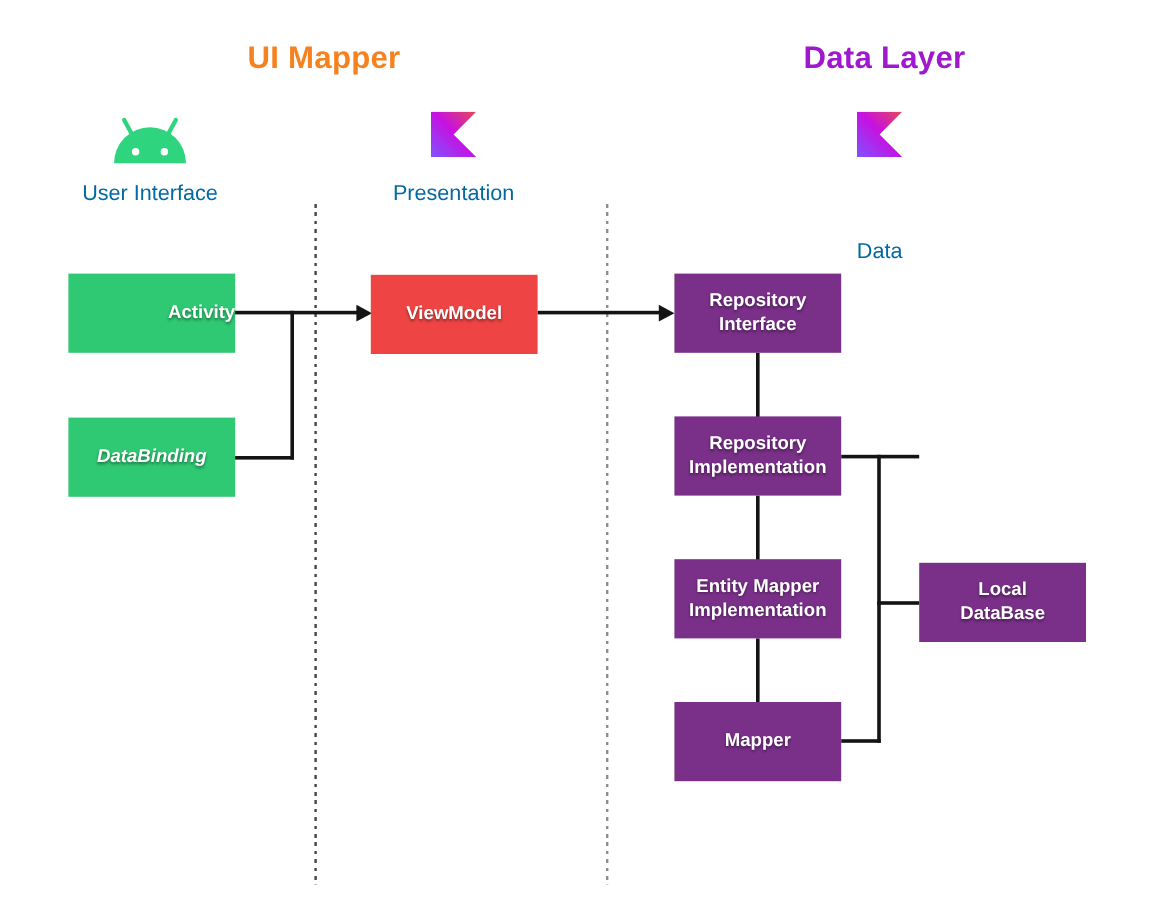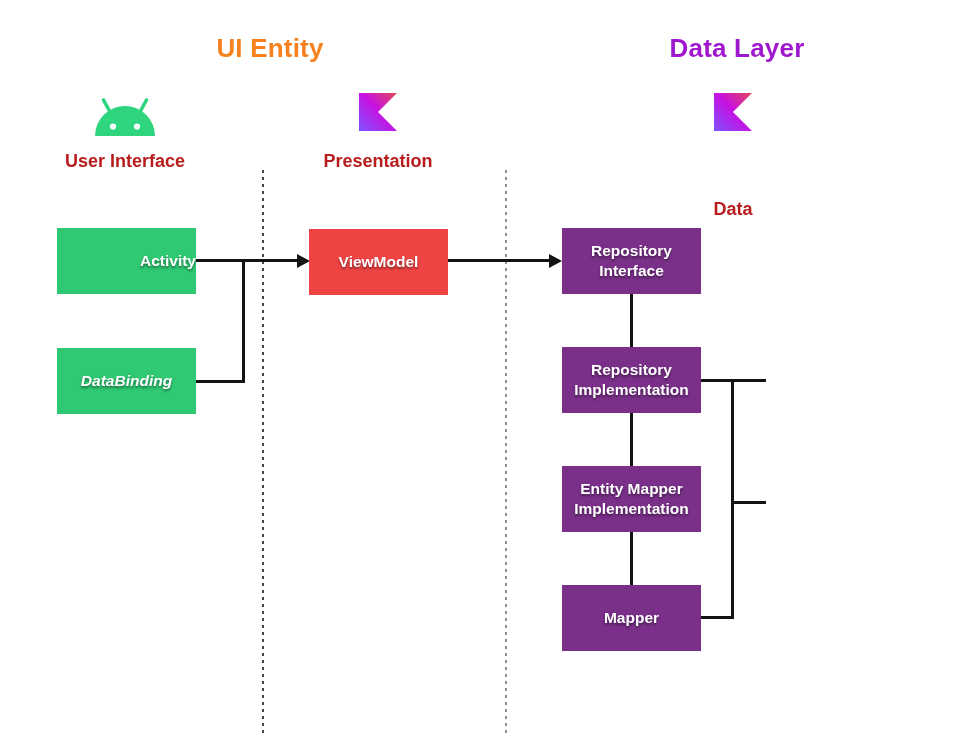--- a/index.html
+++ b/index.html
@@ -38,22 +38,22 @@
   .k1 { left: 359px; top: 93px; }
   .k2 { left: 714px; top: 93px; }
 
   
   .col-label {
     position: absolute;
     top: 151px;
     width: 220px;
     text-align: center;
     font-size: 18px;
-    font-weight: bold;
-    color: #b91c1c;
+    font-weight: normal;
+    color: #0369a1;
   }
   .col-label.c1 { left: 15px; }
   .col-label.c2 { left: 268px; }
   .col-label.c3 { left: 623px; margin-top: 48px; }
 
   
   .divider {
     position: absolute;
     top: 170px;
     height: 567px;
@@ -125,21 +125,21 @@
     border-left: 13px solid #141414;
   }
   .a-into-vm    { left: 297px; top: 254px; }
   .a-into-iface { left: 549px; top: 254px; }
 </style>
 </head>
 <body>
 
 <div class="canvas">
 
-  <div class="layer-title ui">UI Entity</div>
+  <div class="layer-title ui">UI Mapper</div>
   <div class="layer-title data">Data Layer</div>
 
   <div class="col-icon android-wrap">
     <svg width="64" height="42" viewBox="0 0 64 42" xmlns="http://www.w3.org/2000/svg">
       <path d="M2 40 A30 30 0 0 1 62 40 Z" fill="#2fd57e"></path>
       <line x1="16.5" y1="15" x2="10.5" y2="4" stroke="#2fd57e" stroke-width="3.6" stroke-linecap="round"></line>
       <line x1="47.5" y1="15" x2="53.5" y2="4" stroke="#2fd57e" stroke-width="3.6" stroke-linecap="round"></line>
       <circle cx="20" cy="30.5" r="3.1" fill="#ffffff"></circle>
       <circle cx="44" cy="30.5" r="3.1" fill="#ffffff"></circle>
     </svg>
@@ -182,17 +182,21 @@
 Interface</span>
   </div>
   <div class="node purple n-repo-impl">
     <span class="node-label">Repository
 Implementation</span>
   </div>
   <div class="node purple n-entity-mapper">
     <span class="node-label">Entity Mapper
 Implementation</span>
   </div>
+  <div class="node purple n-local-db">
+    <span class="node-label">Local
+DataBase</span>
+  </div>
   <div class="node purple n-model">
     <span class="node-label">Mapper</span>
   </div>
 
 </div>
 
 </body></html>

